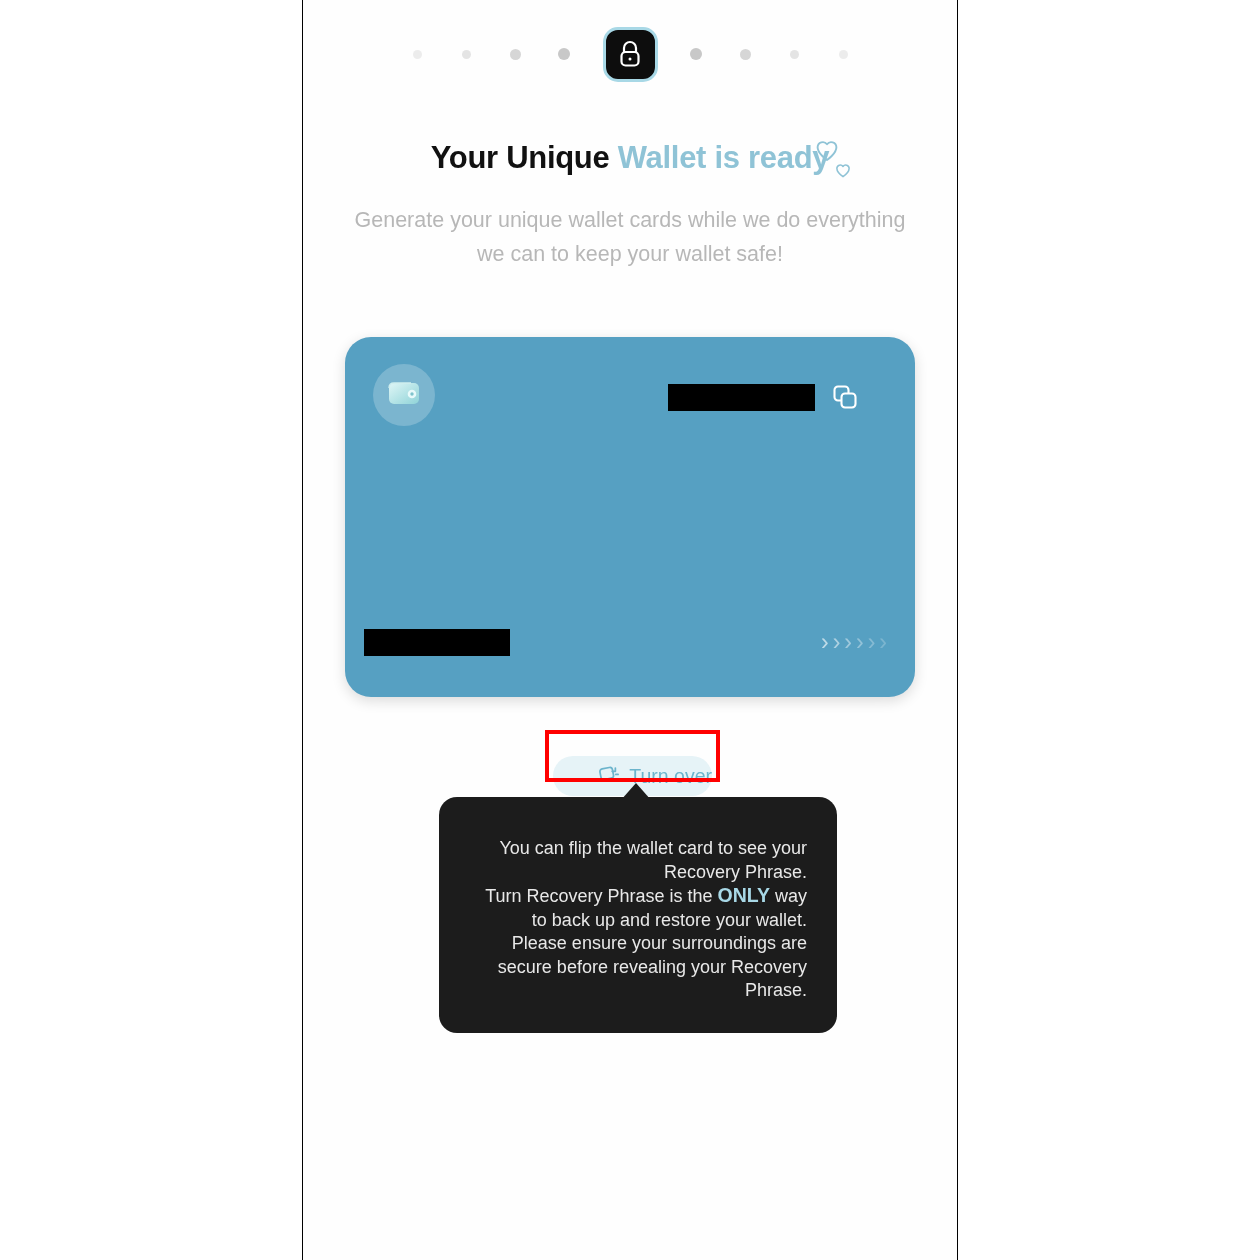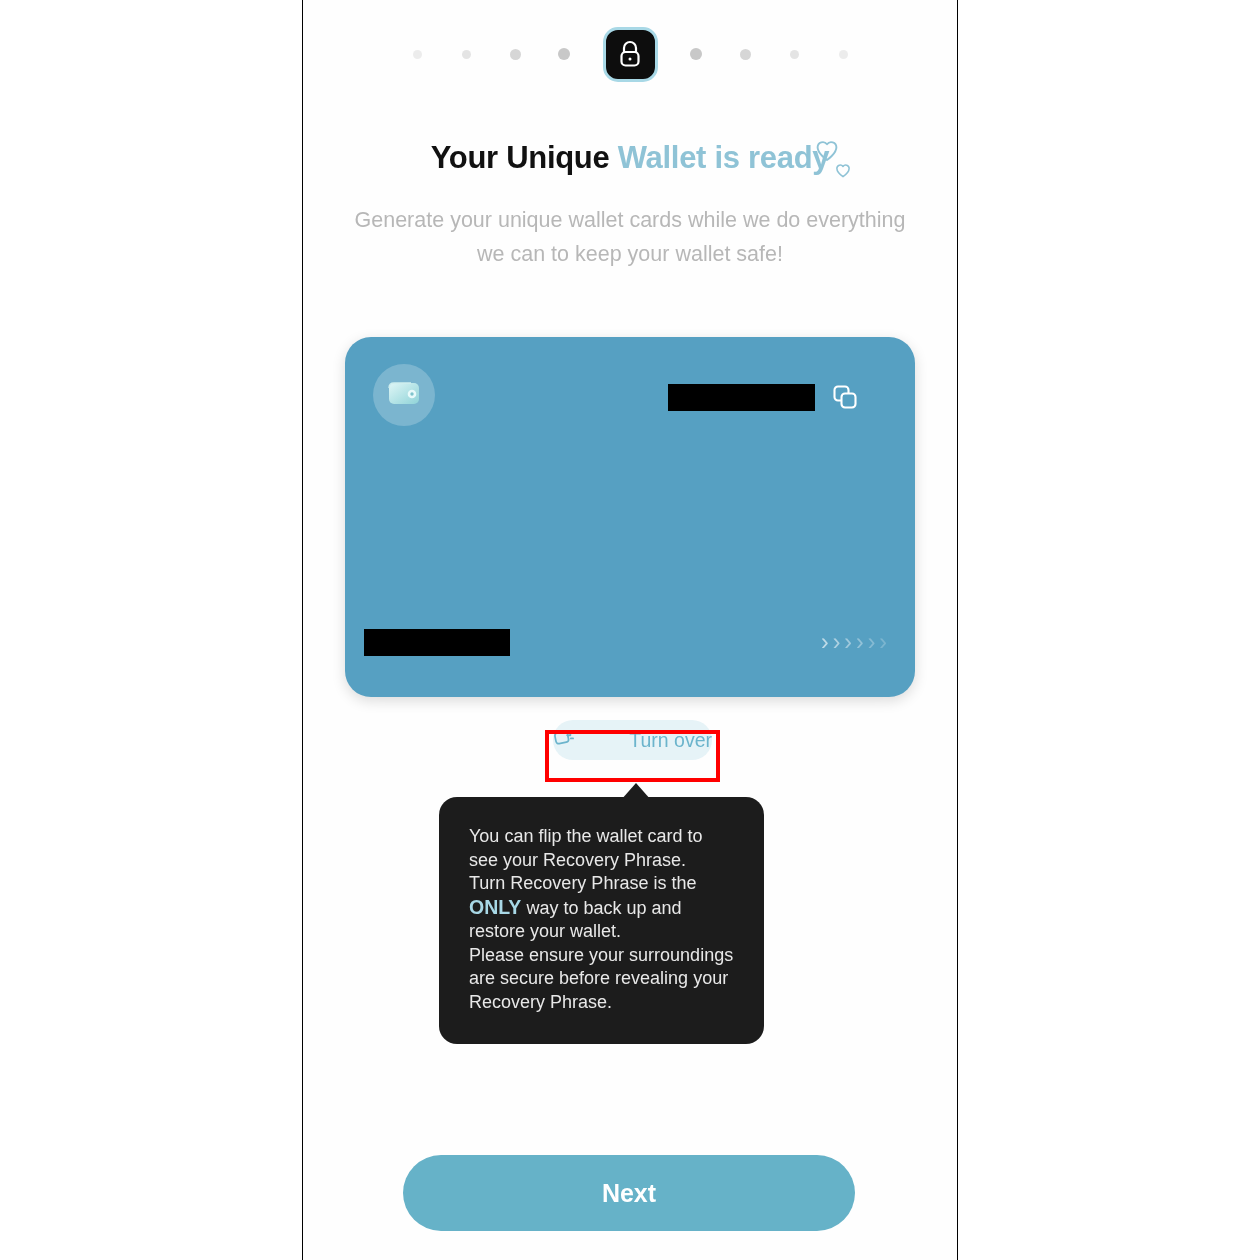--- a/index.html
+++ b/index.html
@@ -190,45 +190,46 @@
     left: 242px;
     top: 730px;
     width: 175px;
     height: 52px;
     border: 4px solid #ff0000;
     background: transparent;
   }
   #turn-over-button {
     position: absolute;
     left: 250px;
-    top: 720px;
+    top: 756px;
     width: 159px;
     height: 40px;
     border-radius: 20px;
     background: #e6f3f7;
     display: flex;
     align-items: center;
-    justify-content: space-between;
+    justify-content: flex-end;
     gap: 9px;
     cursor: pointer;
   }
   #turn-over-label {
     color: #6cb4cc;
     font-size: 19.5px;
   }
 
   
   #tooltip {
     position: absolute;
     left: 136px;
     top: 797px;
-    width: 325px;
+    width: 398px;
     border-radius: 18px;
     background: #1c1c1c;
-    padding: 28px 30px 30px 30px;
+    padding: 40px 30px 30px 30px;
+    text-align: right;
   }
   #tooltip-arrow {
     position: absolute;
     left: 318px;
     top: 783px;
     width: 0;
     height: 0;
     border-left: 15px solid transparent;
     border-right: 15px solid transparent;
     border-bottom: 17px solid #1c1c1c;
@@ -385,18 +386,15 @@
 
     <div id="tooltip-arrow"></div>
     <div id="tooltip">
       <div id="tooltip-body">
         <span>You can flip the wallet card to see your Recovery Phrase.</span><br>
         <span>Turn Recovery Phrase is the </span><span class="only">ONLY</span><span> way to back up and restore your wallet.</span><br>
         <span>Please ensure your surroundings are secure before revealing your Recovery Phrase.</span>
       </div>
     </div>
 
-    <div id="next-button">
-      <span id="next-label">Next</span>
-    </div>
 
   </div>
 </div>
 
 </body></html>

